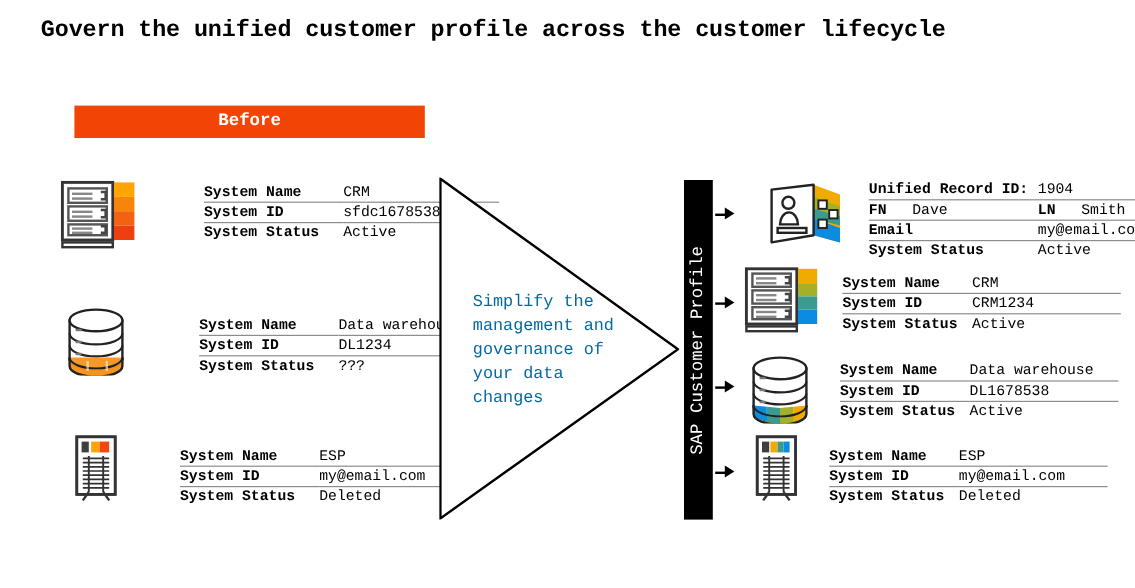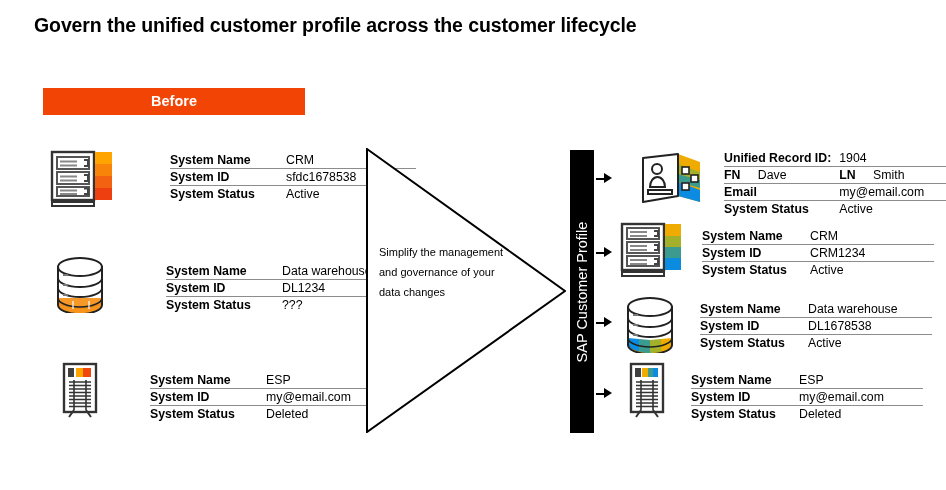--- a/index.html
+++ b/index.html
@@ -1,34 +1,34 @@
 <!DOCTYPE html>
 <html><head>
 <meta charset="utf-8">
 <style>
   html,body{margin:0;padding:0;}
   body{
     width:946px;height:490px;background:#ffffff;
     font-family:"Liberation Sans", sans-serif;
     color:#000000;overflow:hidden;position:relative;
   }
-  .page{position:relative;width:946px;height:490px;}
+  .page{position:relative;width:946px;height:490px;font-family:Liberation Mono, monospace;}
 
   .page-title{
     position:absolute;left:34px;top:14px;
     font-size:19.5px;font-weight:bold;color:#000;
     letter-spacing:-0.1px;white-space:nowrap;
   }
 
   
   .colbar{
     position:absolute;height:27px;line-height:27px;
     text-align:center;color:#ffffff;font-weight:bold;font-size:14.5px;
   }
-  .colbar.before{left:43px;top:88px;width:262px;background:#F24405;}
+  .colbar.before{left:62px;top:88px;width:292px;background:#F24405;}
   .colbar.after{left:620px;top:88px;width:292px;background:#0C8CE0;}
 
   
   .record{position:absolute;display:flex;align-items:flex-start;}
   .rec-icon{flex:0 0 auto;position:relative;}
   .rec-table{margin-left:0;}
 
   table.info{border-collapse:collapse;font-size:12.3px;}
   table.info td{padding:1px 0 1px 0;vertical-align:top;white-space:nowrap;}
   table.info td.lab{font-weight:bold;padding-right:8px;}
@@ -42,22 +42,22 @@
   }
   .arrow:after{
     content:"";position:absolute;left:8px;top:0px;width:0;height:0;
     border-top:5.5px solid transparent;border-bottom:5.5px solid transparent;
     border-left:8px solid #000;
   }
 
   
   .triangle{position:absolute;left:366px;top:148px;width:200px;height:285px;}
   .tri-text{
-    position:absolute;left:379px;top:242px;width:140px;
-    font-size:11px;line-height:20px;color:#000000;
+    position:absolute;left:394px;top:242px;width:140px;
+    font-size:14px;line-height:20px;color:#0369a1;
   }
 
   
   .sapbar{
     position:absolute;left:570px;top:150px;width:24px;height:283px;background:#000000;
   }
   .sapbar span{
     position:absolute;left:50%;top:50%;
     transform:translate(-50%,-50%) rotate(-90deg);
     transform-origin:center center;

